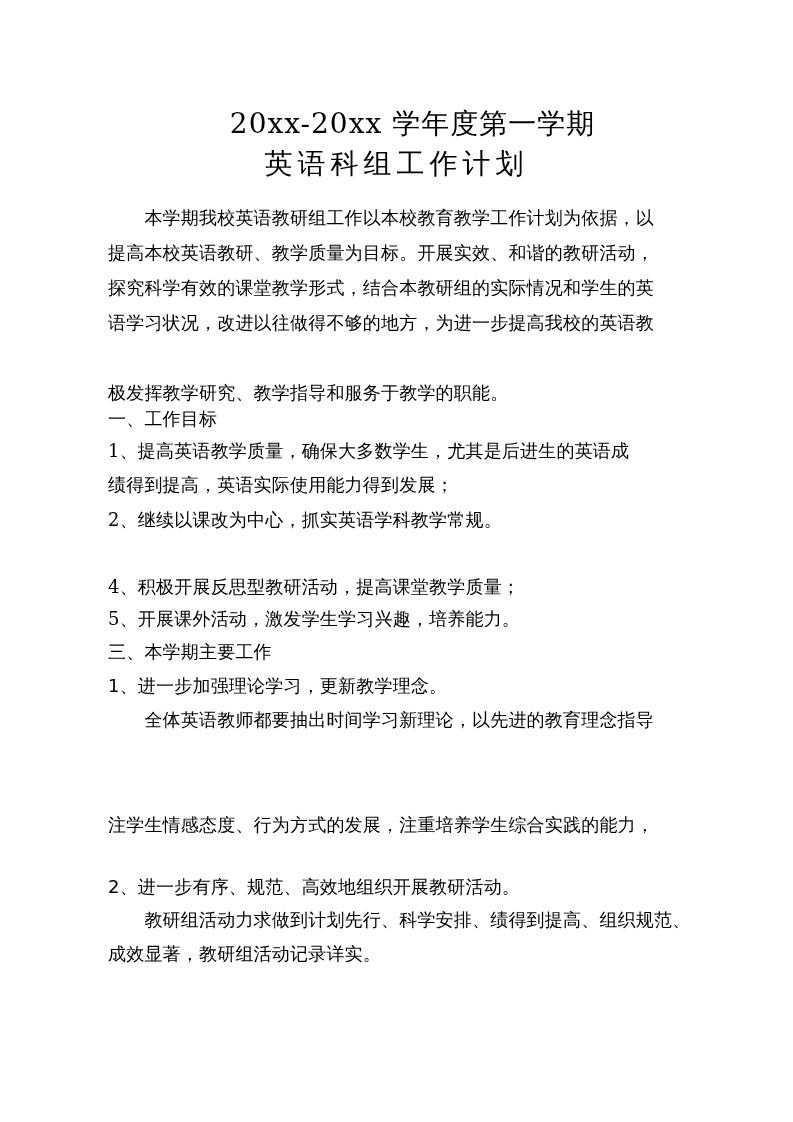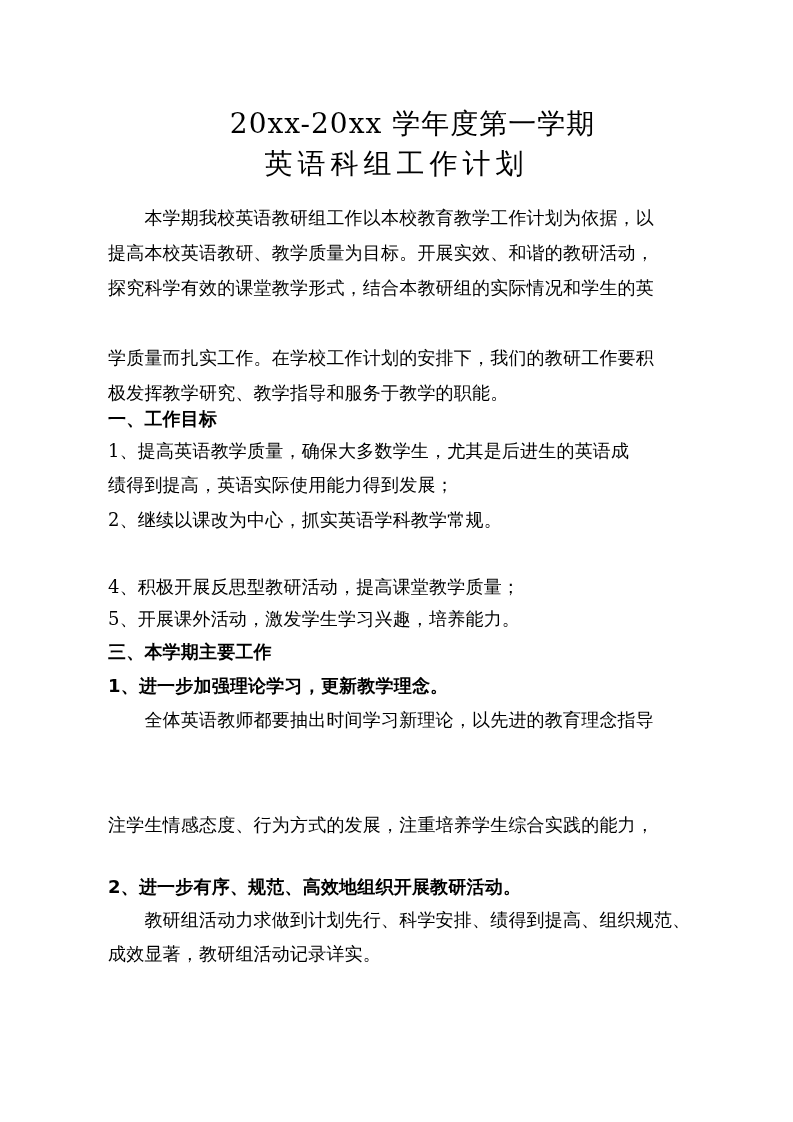--- a/index.html
+++ b/index.html
@@ -38,36 +38,36 @@
     .line {
       position: absolute;
       left: 108px;
       width: 560px;
       font-size: 18px;
       line-height: 22px;
       white-space: nowrap;
       letter-spacing: 0.2px;
     }
     .bold {
-      font-weight: bold;
+      font-weight: normal;
       font-family: "DejaVu Sans", "Liberation Sans", sans-serif;
     }
   </style>
 </head>
 <body>
 
 <div class="page">
 
   <div class="title title1">20xx-20xx 学年度第一学期</div>
   <div class="title title2">英语科组工作计划</div>
 
   <div class="line" style="top:207px">　　本学期我校英语教研组工作以本校教育教学工作计划为依据，以</div>
   <div class="line" style="top:242px">提高本校英语教研、教学质量为目标。开展实效、和谐的教研活动，</div>
   <div class="line" style="top:277px">探究科学有效的课堂教学形式，结合本教研组的实际情况和学生的英</div>
-  <div class="line" style="top:347px">学质量而扎实工作。在学校工作计划的安排下，我们的教研工作要积</div>
+  <div class="line" style="top:312px">语学习状况，改进以往做得不够的地方，为进一步提高我校的英语教</div>
   <div class="line" style="top:382px">极发挥教学研究、教学指导和服务于教学的职能。</div>
 
   <div class="line bold" style="top:408px"> 一、工作目标</div>
   <div class="line" style="top:440px"> 1、提高英语教学质量，确保大多数学生，尤其是后进生的英语成</div>
   <div class="line" style="top:474px">绩得到提高，英语实际使用能力得到发展；</div>
   <div class="line" style="top:509px"> 2、继续以课改为中心，抓实英语学科教学常规。</div>
   <div class="line" style="top:576px"> 4、积极开展反思型教研活动，提高课堂教学质量；</div>
   <div class="line" style="top:608px"> 5、开展课外活动，激发学生学习兴趣，培养能力。</div>
 
   <div class="line bold" style="top:641px"> 三、本学期主要工作</div>

